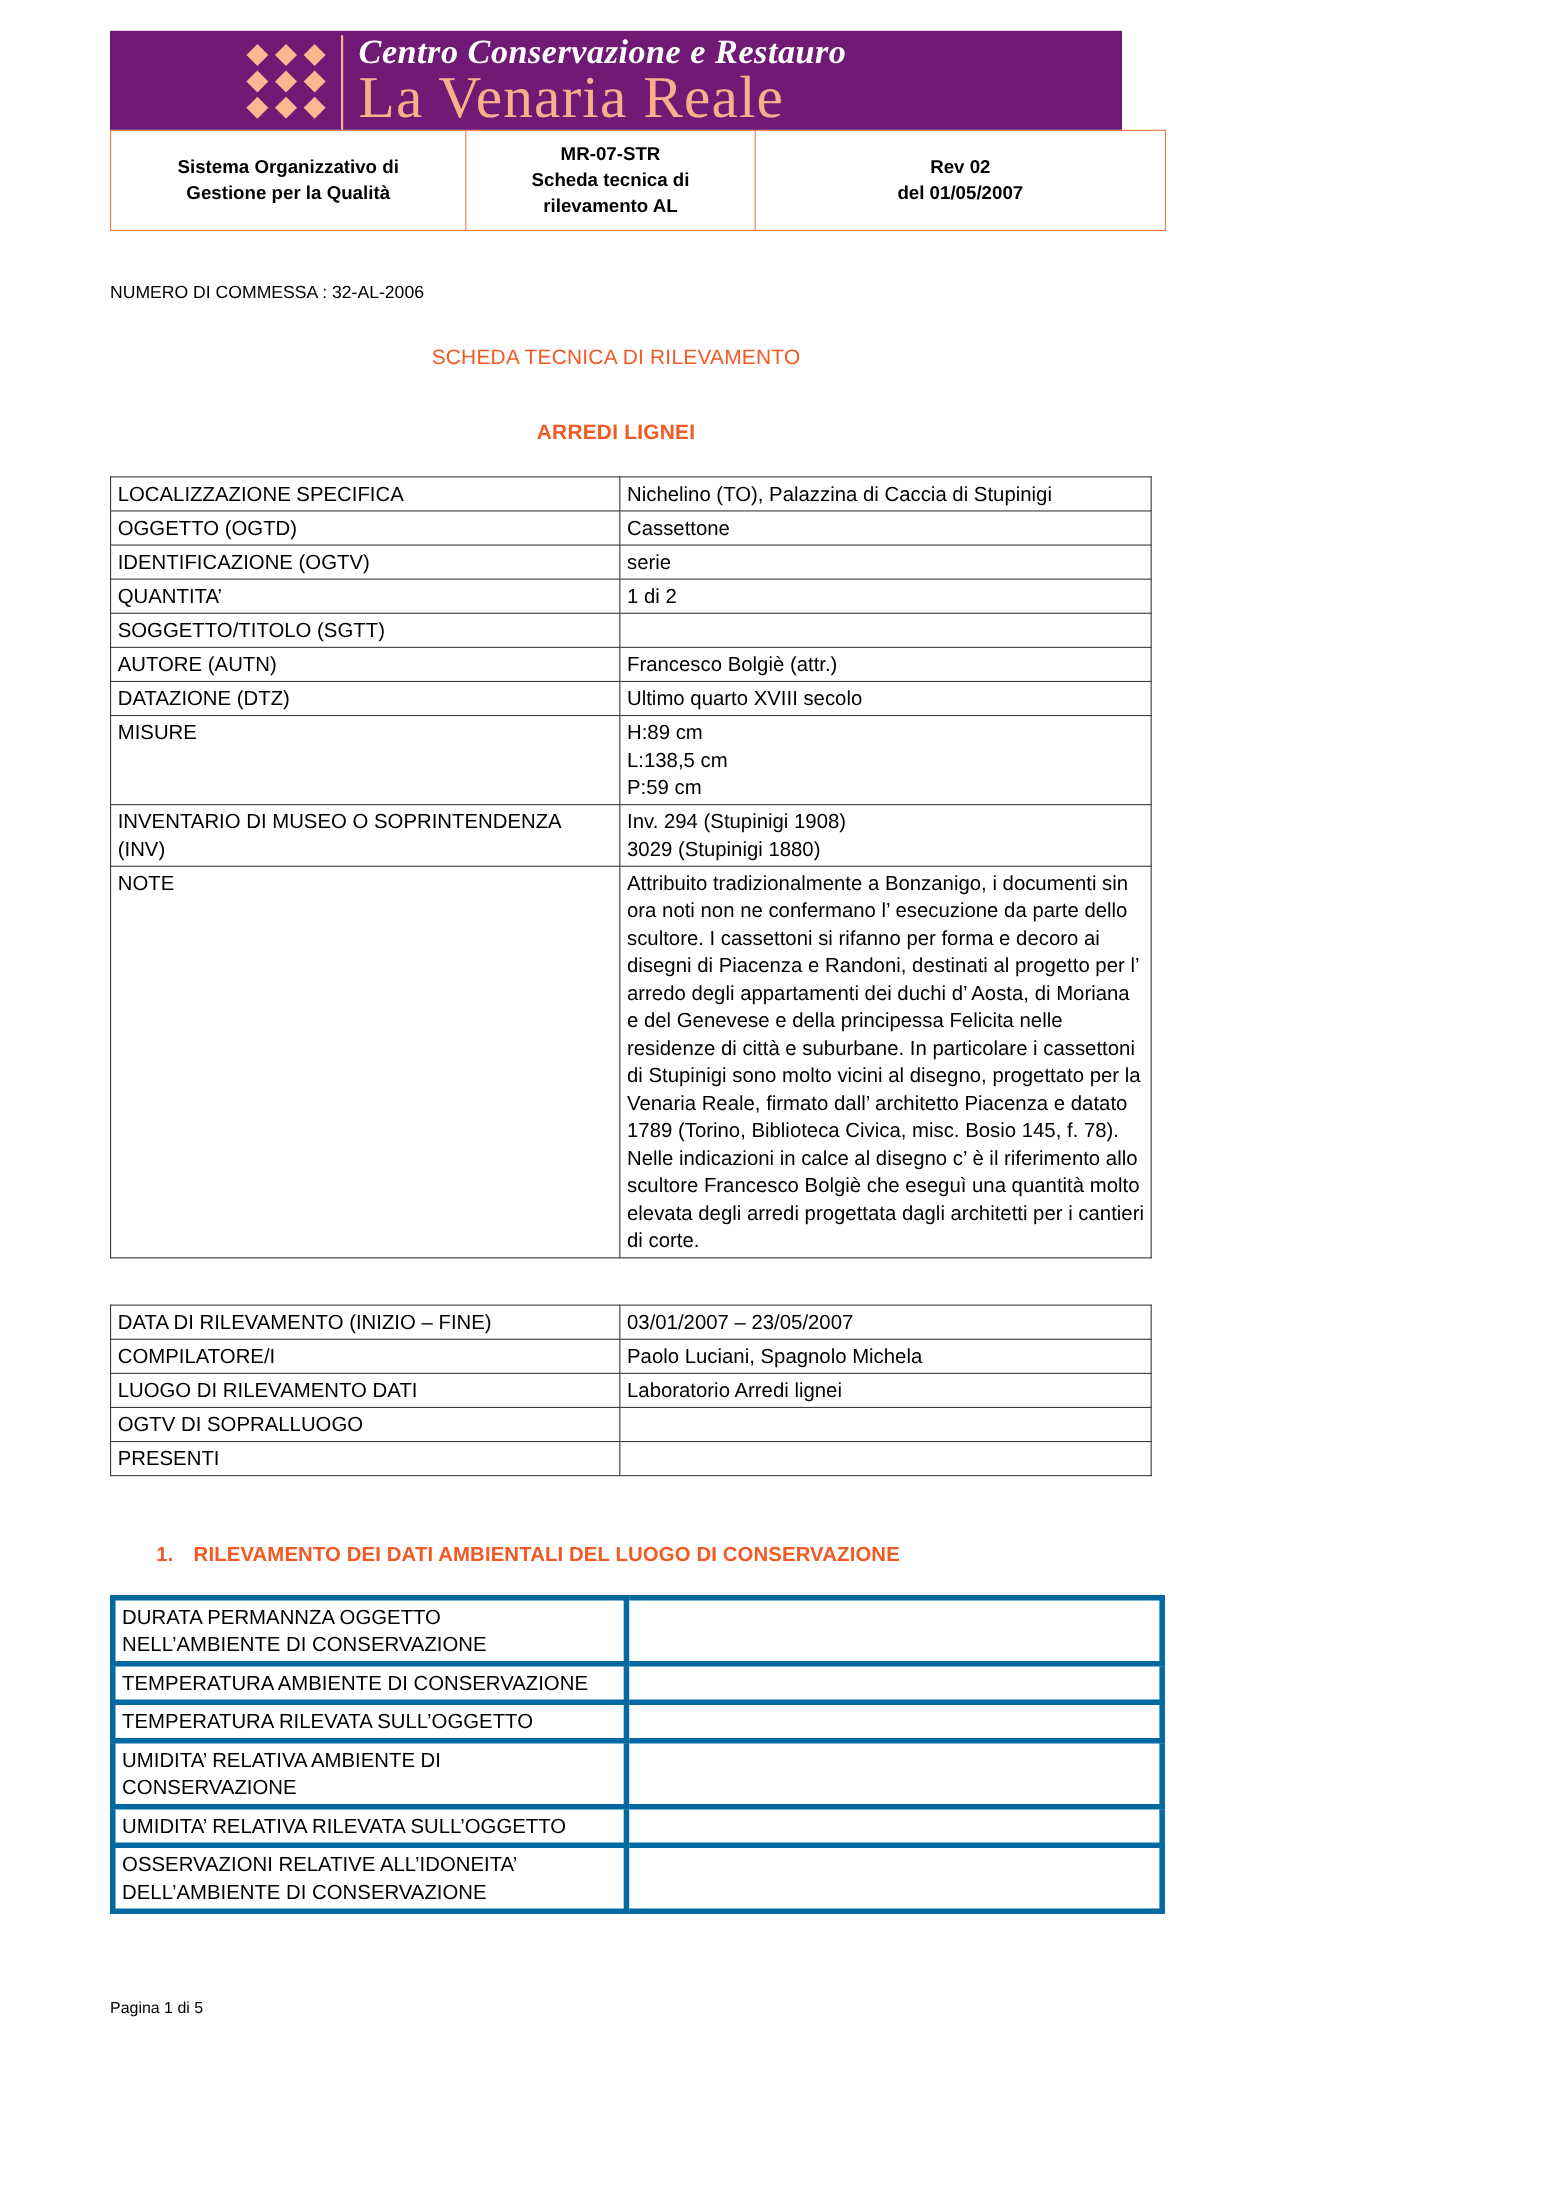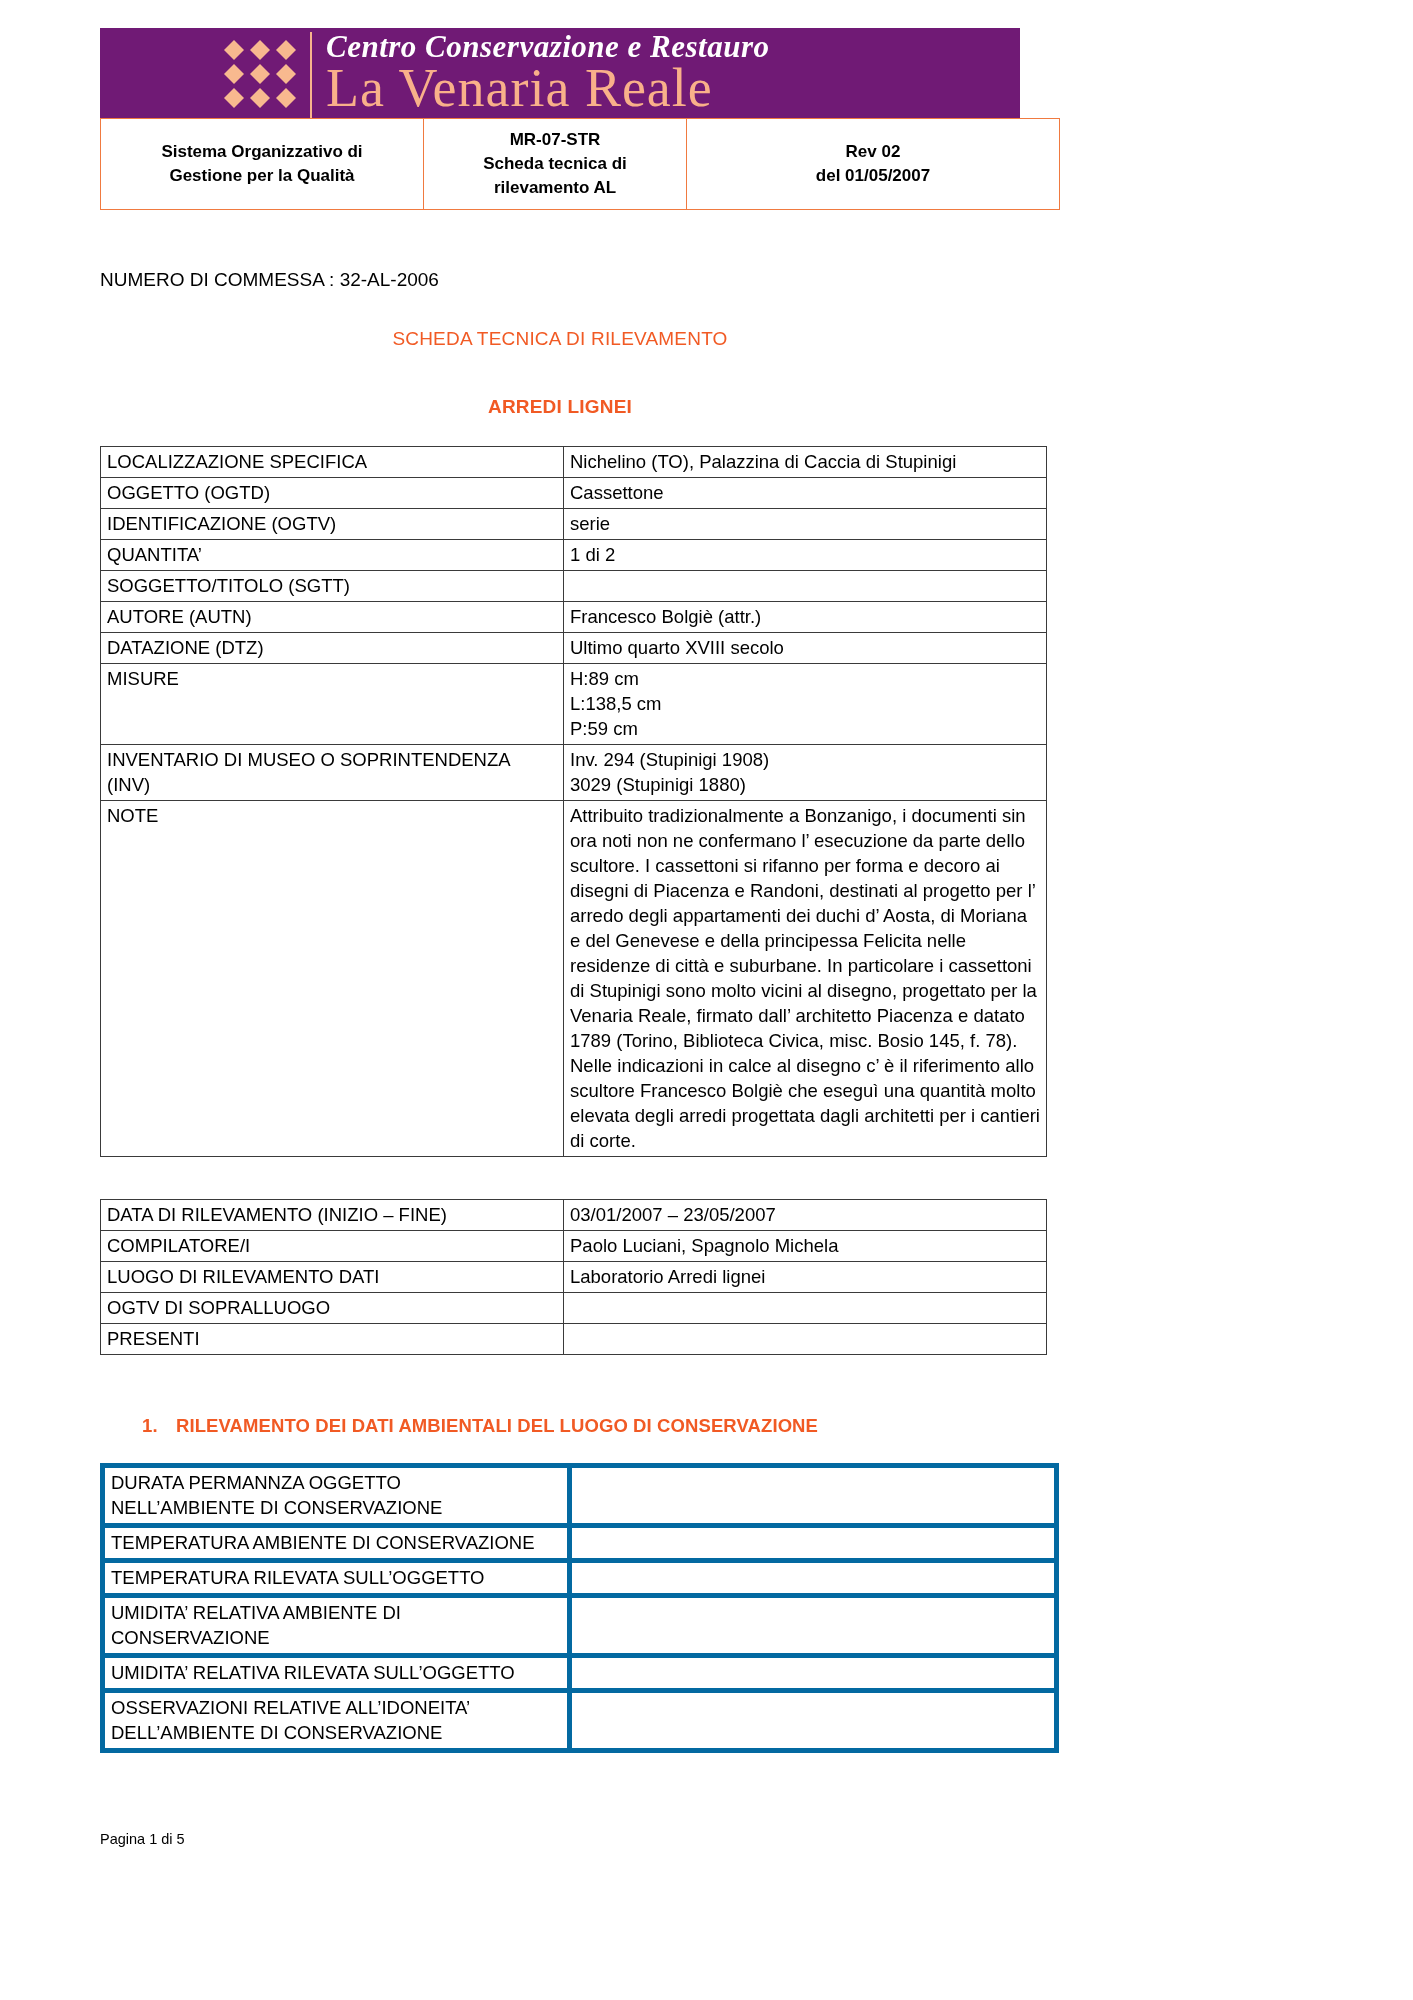--- a/index.html
+++ b/index.html
@@ -90,22 +90,22 @@
     font-weight: bold;
     line-height: 24px;
     padding: 9px 6px;
   }
   td.hdr-c1 { width: 310px; margin-top: 24px; }
   td.hdr-c2 { width: 250px; }
   td.hdr-c3 { width: 360px; font-weight: normal; }
 
   
   .commessa {
-    font-size: 19px;
-    margin-top: 58px;
+    font-size: 16px;
+    margin-top: 45px;
     line-height: 24px;
   }
   .title-orange {
     color: #F15A24;
     font-weight: normal;
     font-size: 19px;
     text-align: center;
     margin-top: 36px;
     letter-spacing: 0.2px;
   }

